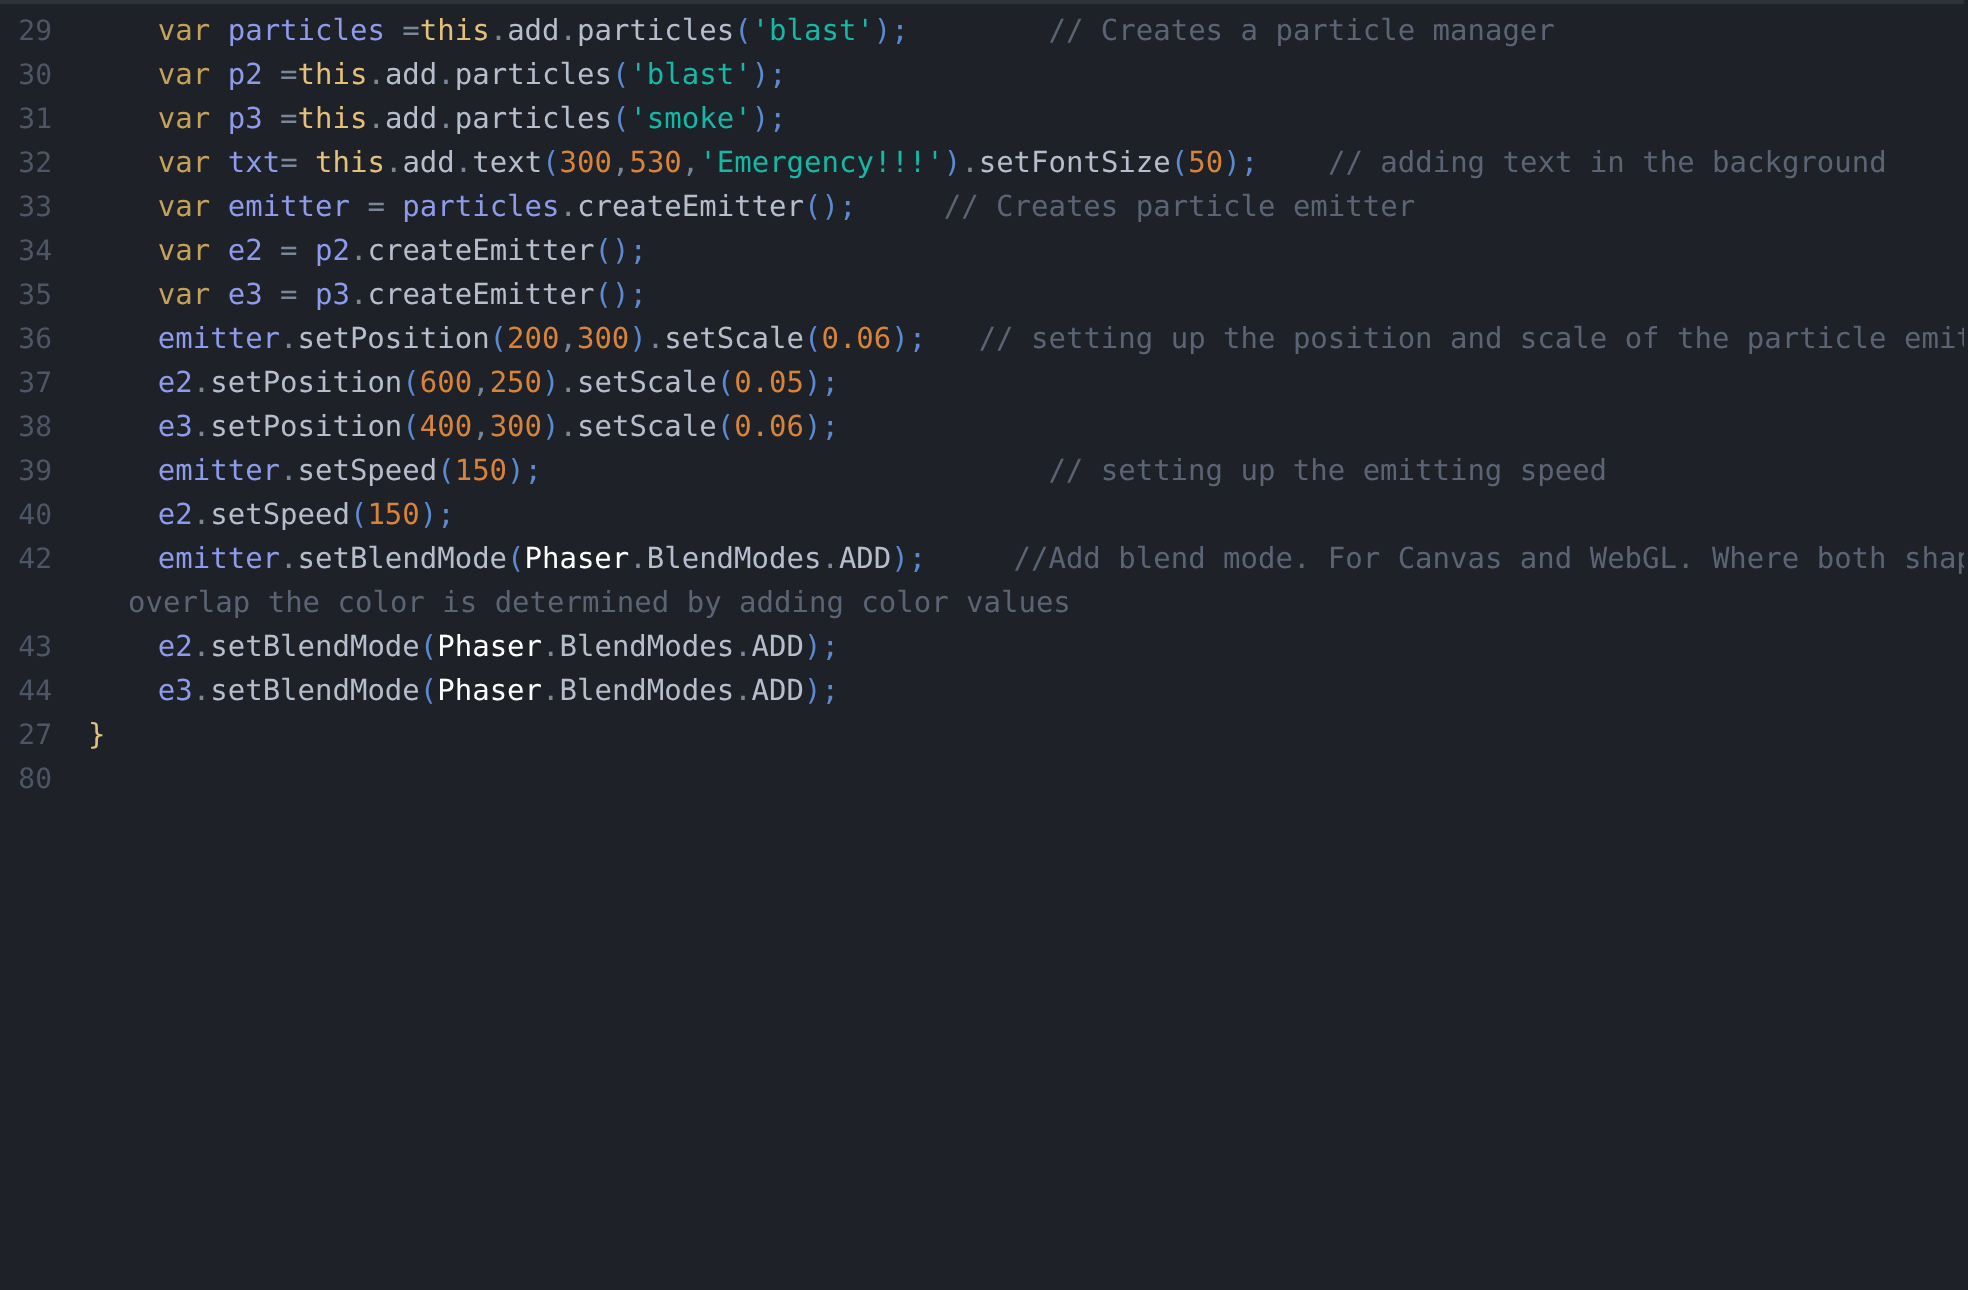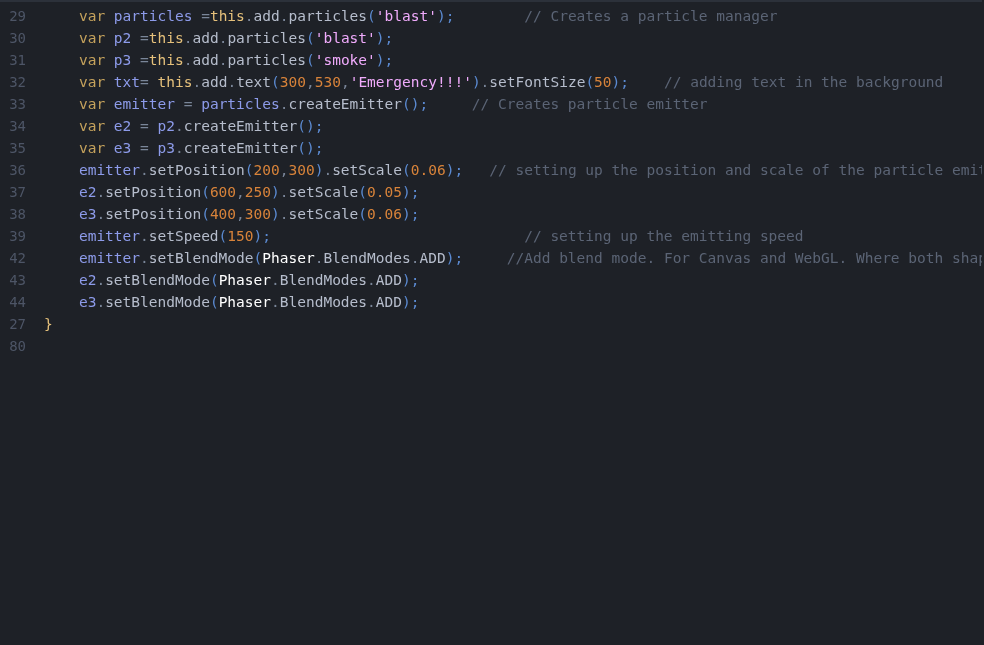--- a/index.html
+++ b/index.html
@@ -58,21 +58,21 @@
     color: #abb2bf;
     white-space: pre;
     overflow: hidden;
   }
   .tok-var       { color: #c5a25c; }
   .tok-this      { color: #e5c07b; font-weight: normal; }
   .tok-variable  { color: #8d9bea; }
   .tok-property  { color: #b6bdcc; }
   .tok-method    { color: #b6bdcc; }
   .tok-class     { color: #ffffff; }
-  .tok-string    { color: #f0abfc; }
+  .tok-string    { color: #14b8a6; }
   .tok-number    { color: #d8833a; }
   .tok-punct     { color: #5b8ad1; }
   .tok-dot       { color: #7a8699; }
   .tok-operator  { color: #7a8699; }
   .tok-comment   { color: #5b6475; }
   .tok-brace     { color: #e5c07b; }
   .tok-plain     { color: #abb2bf; }
 </style>
 </head>
 <body>
@@ -83,19 +83,21 @@
       <div class="line"><div class="gutter">30</div><div class="line-content"><span class="tok-plain">    </span><span class="tok-var">var</span><span class="tok-plain"> </span><span class="tok-variable">p2</span><span class="tok-operator"> =</span><span class="tok-this">this</span><span class="tok-dot">.</span><span class="tok-property">add</span><span class="tok-dot">.</span><span class="tok-property">particles</span><span class="tok-punct">(</span><span class="tok-string">'blast'</span><span class="tok-punct">)</span><span class="tok-punct">;</span></div></div>
       <div class="line"><div class="gutter">31</div><div class="line-content"><span class="tok-plain">    </span><span class="tok-var">var</span><span class="tok-plain"> </span><span class="tok-variable">p3</span><span class="tok-operator"> =</span><span class="tok-this">this</span><span class="tok-dot">.</span><span class="tok-property">add</span><span class="tok-dot">.</span><span class="tok-property">particles</span><span class="tok-punct">(</span><span class="tok-string">'smoke'</span><span class="tok-punct">)</span><span class="tok-punct">;</span></div></div>
       <div class="line"><div class="gutter">32</div><div class="line-content"><span class="tok-plain">    </span><span class="tok-var">var</span><span class="tok-plain"> </span><span class="tok-variable">txt</span><span class="tok-operator">=</span><span class="tok-plain"> </span><span class="tok-this">this</span><span class="tok-dot">.</span><span class="tok-property">add</span><span class="tok-dot">.</span><span class="tok-property">text</span><span class="tok-punct">(</span><span class="tok-number">300</span><span class="tok-dot">,</span><span class="tok-number">530</span><span class="tok-dot">,</span><span class="tok-string">'Emergency!!!'</span><span class="tok-punct">)</span><span class="tok-dot">.</span><span class="tok-method">setFontSize</span><span class="tok-punct">(</span><span class="tok-number">50</span><span class="tok-punct">)</span><span class="tok-punct">;</span><span class="tok-plain">    </span><span class="tok-comment">// adding text in the background</span></div></div>
       <div class="line"><div class="gutter">33</div><div class="line-content"><span class="tok-plain">    </span><span class="tok-var">var</span><span class="tok-plain"> </span><span class="tok-variable">emitter</span><span class="tok-operator"> = </span><span class="tok-variable">particles</span><span class="tok-dot">.</span><span class="tok-method">createEmitter</span><span class="tok-punct">(</span><span class="tok-punct">)</span><span class="tok-punct">;</span><span class="tok-plain">     </span><span class="tok-comment">// Creates particle emitter</span></div></div>
       <div class="line"><div class="gutter">34</div><div class="line-content"><span class="tok-plain">    </span><span class="tok-var">var</span><span class="tok-plain"> </span><span class="tok-variable">e2</span><span class="tok-operator"> = </span><span class="tok-variable">p2</span><span class="tok-dot">.</span><span class="tok-method">createEmitter</span><span class="tok-punct">(</span><span class="tok-punct">)</span><span class="tok-punct">;</span></div></div>
       <div class="line"><div class="gutter">35</div><div class="line-content"><span class="tok-plain">    </span><span class="tok-var">var</span><span class="tok-plain"> </span><span class="tok-variable">e3</span><span class="tok-operator"> = </span><span class="tok-variable">p3</span><span class="tok-dot">.</span><span class="tok-method">createEmitter</span><span class="tok-punct">(</span><span class="tok-punct">)</span><span class="tok-punct">;</span></div></div>
       <div class="line"><div class="gutter">36</div><div class="line-content"><span class="tok-plain">    </span><span class="tok-variable">emitter</span><span class="tok-dot">.</span><span class="tok-method">setPosition</span><span class="tok-punct">(</span><span class="tok-number">200</span><span class="tok-dot">,</span><span class="tok-number">300</span><span class="tok-punct">)</span><span class="tok-dot">.</span><span class="tok-method">setScale</span><span class="tok-punct">(</span><span class="tok-number">0.06</span><span class="tok-punct">)</span><span class="tok-punct">;</span><span class="tok-plain">   </span><span class="tok-comment">// setting up the position and scale of the particle emitter</span></div></div>
       <div class="line"><div class="gutter">37</div><div class="line-content"><span class="tok-plain">    </span><span class="tok-variable">e2</span><span class="tok-dot">.</span><span class="tok-method">setPosition</span><span class="tok-punct">(</span><span class="tok-number">600</span><span class="tok-dot">,</span><span class="tok-number">250</span><span class="tok-punct">)</span><span class="tok-dot">.</span><span class="tok-method">setScale</span><span class="tok-punct">(</span><span class="tok-number">0.05</span><span class="tok-punct">)</span><span class="tok-punct">;</span></div></div>
       <div class="line"><div class="gutter">38</div><div class="line-content"><span class="tok-plain">    </span><span class="tok-variable">e3</span><span class="tok-dot">.</span><span class="tok-method">setPosition</span><span class="tok-punct">(</span><span class="tok-number">400</span><span class="tok-dot">,</span><span class="tok-number">300</span><span class="tok-punct">)</span><span class="tok-dot">.</span><span class="tok-method">setScale</span><span class="tok-punct">(</span><span class="tok-number">0.06</span><span class="tok-punct">)</span><span class="tok-punct">;</span></div></div>
       <div class="line"><div class="gutter">39</div><div class="line-content"><span class="tok-plain">    </span><span class="tok-variable">emitter</span><span class="tok-dot">.</span><span class="tok-method">setSpeed</span><span class="tok-punct">(</span><span class="tok-number">150</span><span class="tok-punct">)</span><span class="tok-punct">;</span><span class="tok-plain">                             </span><span class="tok-comment">// setting up the emitting speed</span></div></div>
+      <div class="line"><div class="gutter">40</div><div class="line-content"><span class="tok-plain">    </span><span class="tok-variable">e2</span><span class="tok-dot">.</span><span class="tok-method">setSpeed</span><span class="tok-punct">(</span><span class="tok-number">150</span><span class="tok-punct">)</span><span class="tok-punct">;</span></div></div>
       <div class="line"><div class="gutter">42</div><div class="line-content"><span class="tok-plain">    </span><span class="tok-variable">emitter</span><span class="tok-dot">.</span><span class="tok-method">setBlendMode</span><span class="tok-punct">(</span><span class="tok-class">Phaser</span><span class="tok-dot">.</span><span class="tok-property">BlendModes</span><span class="tok-dot">.</span><span class="tok-property">ADD</span><span class="tok-punct">)</span><span class="tok-punct">;</span><span class="tok-plain">     </span><span class="tok-comment">//Add blend mode. For Canvas and WebGL. Where both shapes</span></div></div>
+      <div class="line"><div class="gutter"></div><div class="line-content" style="padding-left: 28px;"><span class="tok-comment">overlap the color is determined by adding color values</span></div></div>
       <div class="line"><div class="gutter">43</div><div class="line-content"><span class="tok-plain">    </span><span class="tok-variable">e2</span><span class="tok-dot">.</span><span class="tok-method">setBlendMode</span><span class="tok-punct">(</span><span class="tok-class">Phaser</span><span class="tok-dot">.</span><span class="tok-property">BlendModes</span><span class="tok-dot">.</span><span class="tok-property">ADD</span><span class="tok-punct">)</span><span class="tok-punct">;</span></div></div>
       <div class="line"><div class="gutter">44</div><div class="line-content"><span class="tok-plain">    </span><span class="tok-variable">e3</span><span class="tok-dot">.</span><span class="tok-method">setBlendMode</span><span class="tok-punct">(</span><span class="tok-class">Phaser</span><span class="tok-dot">.</span><span class="tok-property">BlendModes</span><span class="tok-dot">.</span><span class="tok-property">ADD</span><span class="tok-punct">)</span><span class="tok-punct">;</span></div></div>
       <div class="line"><div class="gutter">27</div><div class="line-content"><span class="tok-brace">}</span></div></div>
       <div class="line"><div class="gutter">80</div><div class="line-content"></div></div>
     </div>
 </div>
 
 </body></html>

